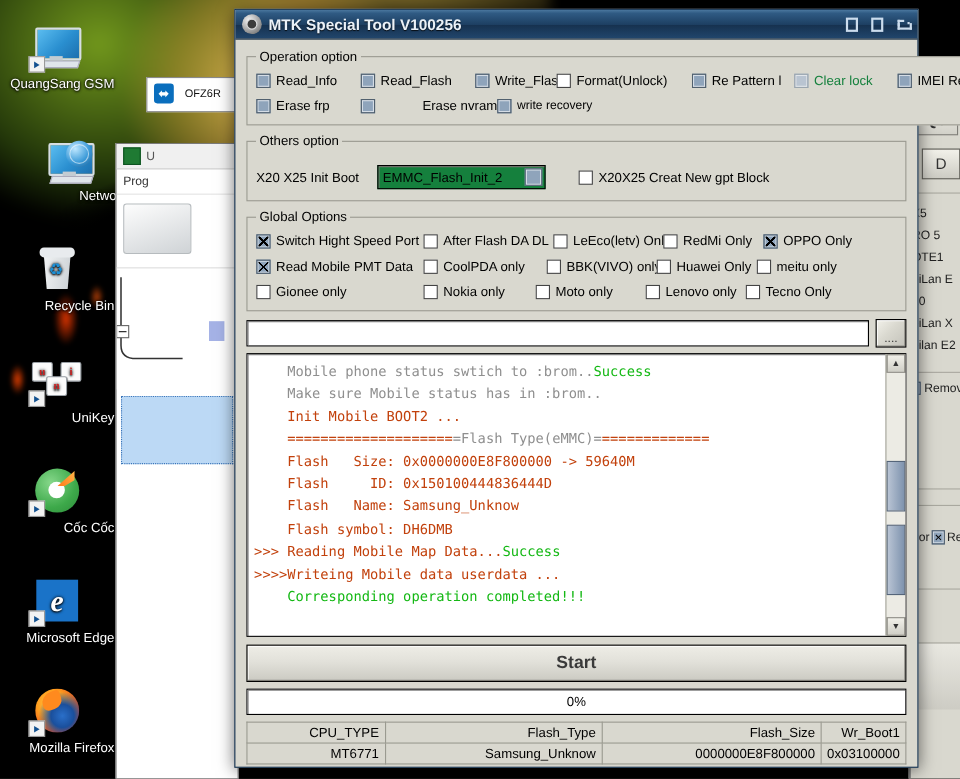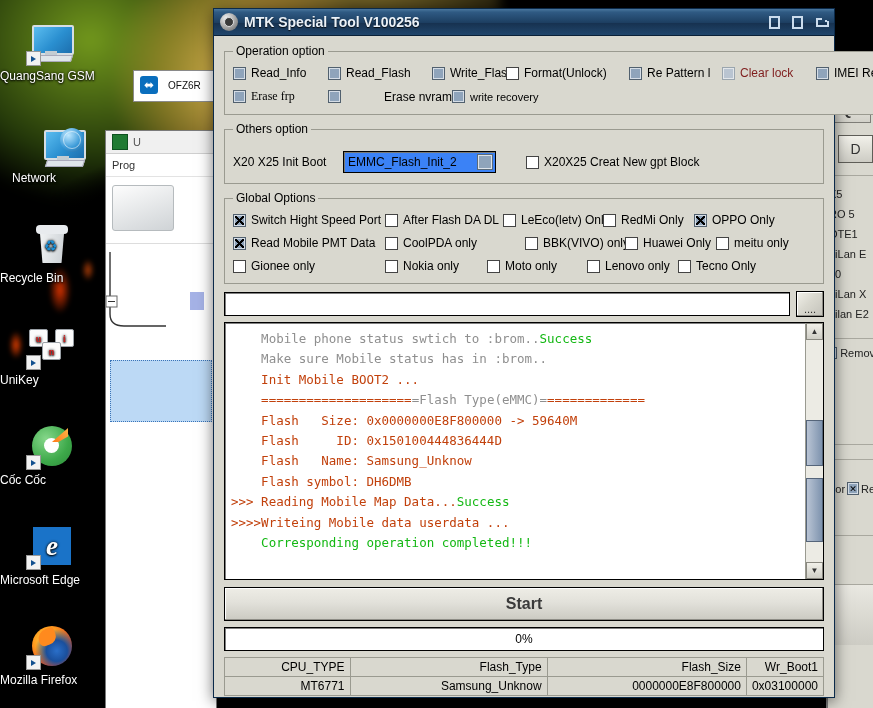--- a/index.html
+++ b/index.html
@@ -24,21 +24,21 @@
   }
   #wall-ember{
     position:absolute;left:0px;top:250px;width:120px;height:130px;
     background:
       radial-gradient(ellipse 16px 34px at 60px 40px, rgba(255,60,0,.85) 0%, rgba(0,0,0,0) 70%),
       radial-gradient(ellipse 10px 20px at 16px 95px, rgba(255,70,0,.9) 0%, rgba(0,0,0,0) 70%),
       radial-gradient(ellipse 9px 16px at 88px 20px, rgba(255,90,10,.7) 0%, rgba(0,0,0,0) 70%);
     filter:blur(2px);
   }
   
-  .dicon{position:absolute;width:104px;text-align:left;color:#fff;font-size:12px;line-height:13px;
+  .dicon{position:absolute;width:104px;text-align:right;color:#fff;font-size:12px;line-height:13px;
          text-shadow:0 1px 2px #000,0 0 3px #000;cursor:default;}
   .dicon .glyph{height:48px;display:flex;align-items:center;justify-content:center;margin-bottom:4px;position:relative;}
   .dicon .lbl{display:block;}
   .shortcut-arrow{position:absolute;left:50%;margin-left:-26px;bottom:0;width:13px;height:13px;background:#f2f2f2;
      border:1px solid #999;display:flex;align-items:center;justify-content:center;font-size:10px;color:#1a4f8a;}
   .shortcut-arrow:after{content:"";width:0;height:0;border-left:5px solid #12508f;border-top:3px solid transparent;border-bottom:3px solid transparent;}
   
   .mon{width:44px;height:34px;position:relative;}
   .mon .scr{position:absolute;left:2px;top:0;width:38px;height:26px;border:2px solid #d6dee4;border-radius:2px;
     background:linear-gradient(135deg,#5bbdf0 0%,#2a8fd0 55%,#1d6fae 100%);}
@@ -104,30 +104,30 @@
 
   .row{display:flex;align-items:center;margin:3px 0;}
   .cb{display:flex;align-items:center;font-size:12px;color:#000;white-space:nowrap;cursor:default;}
   .cb .box{width:11px;height:11px;border:1px solid #51606e;background:#8fa4bb;margin-right:5px;flex:0 0 auto;
      box-shadow:inset 0 0 0 1px #d5dde6;display:flex;align-items:center;justify-content:center;}
   .cb.plain .box{background:#fff;box-shadow:none;border:1px solid #444;}
   .cb.checked .box:after{content:"";width:9px;height:9px;
      background:
        linear-gradient(45deg,transparent 44%,#000 44%,#000 56%,transparent 56%),
        linear-gradient(-45deg,transparent 44%,#000 44%,#000 56%,transparent 56%);}
-  .cb.disabled{color:#7f1d1d;text-align:center;}
+  .cb.disabled{color:#15803d;text-align:center;}
   .cb.disabled .box{background:#b9c4d1;box-shadow:inset 0 0 0 1px #e2e6ea;border-color:#9aa5ae;}
   .cb.disabled.checked .box:after{
      background:
        linear-gradient(45deg,transparent 44%,#8f8f8a 44%,#8f8f8a 56%,transparent 56%),
        linear-gradient(-45deg,transparent 44%,#8f8f8a 44%,#8f8f8a 56%,transparent 56%);}
   .clip-label{display:inline-block;overflow:hidden;}
 
   .lbl-txt{font-size:12px;color:#000;}
-  .combo{width:145px;height:20px;border:2px inset #9a9a90;background:#3b82f6;display:flex;align-items:center;
+  .combo{width:145px;height:20px;border:2px inset #9a9a90;background:#15803d;display:flex;align-items:center;
      padding:0 2px 0 4px;font-size:12px;position:relative;border:1px solid #000;box-shadow:inset 1px 1px 0 #7a7a74;}
   .combo .val{flex:1;}
   .combo .arrow{width:14px;height:14px;background:#8fa4bb;border:1px solid #5a6a79;box-shadow:inset 0 0 0 1px #dde3ea;}
 
   .pathrow{display:flex;align-items:center;gap:6px;margin:3px 0 5px 0;}
   .pathinput{flex:1;height:20px;background:#fff;border:1px solid #000;box-shadow:inset 1px 1px 0 #808080;}
   .dotsbtn{width:26px;height:22px;background:linear-gradient(135deg,#f2f1ea 0%,#d9d8cf 45%,#c3c2ba 100%);
      border:1px solid #000;box-shadow:inset -1px -1px 0 #8e8d86, inset 1px 1px 0 #fff;
      display:flex;align-items:flex-end;justify-content:center;font-size:11px;color:#333;line-height:10px;padding-bottom:2px;}
 
@@ -340,21 +340,21 @@
         <div class="cb disabled" style="width:94px;">
             <span class="box"></span>
             <span>Clear lock</span>
           </div>
         <div class="cb">
             <span class="box"></span>
             <span>IMEI Repair</span>
           </div>
       </div>
       <div class="row" style="margin-top:9px;">
-        <div class="cb" style="width:95px;font-family:Liberation Serif, serif;">
+        <div class="cb" style="width:95px;">
             <span class="box"></span>
             <span>Erase frp</span>
           </div>
         <div class="cb" style="width:124px;gap:38px;">
             <span class="box"></span>
             <span>Erase nvram</span>
           </div>
         <div class="cb" style="font-size:11px;">
             <span class="box"></span>
             <span>write recovery</span>
@@ -399,21 +399,21 @@
         <div class="cb checked">
             <span class="box"></span>
             <span>OPPO Only</span>
           </div>
       </div>
       <div class="row" style="margin-top:9px;">
         <div class="cb checked" style="width:152px;">
             <span class="box"></span>
             <span>Read Mobile PMT Data</span>
           </div>
-        <div class="cb plain" style="width:140px;">
+        <div class="cb plain" style="width:112px;">
             <span class="box"></span>
             <span>CoolPDA only</span>
           </div>
         <div class="cb plain" style="width:100px;">
             <span class="box"></span>
             <span>BBK(VIVO) only</span>
           </div>
         <div class="cb plain" style="width:91px;">
             <span class="box"></span>
             <span>Huawei Only</span>

